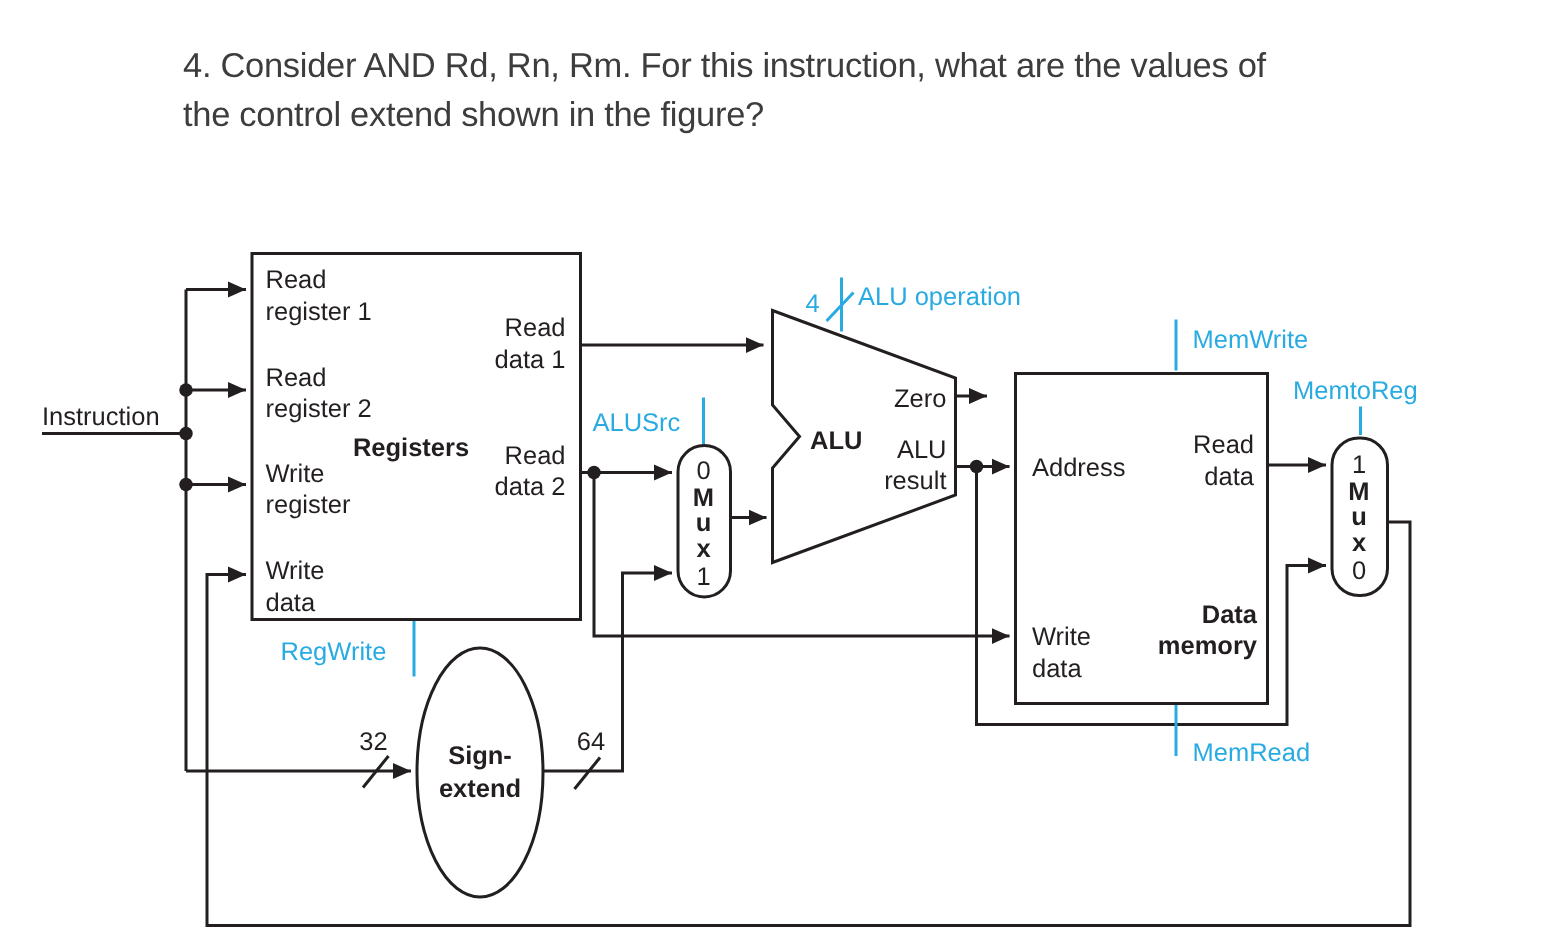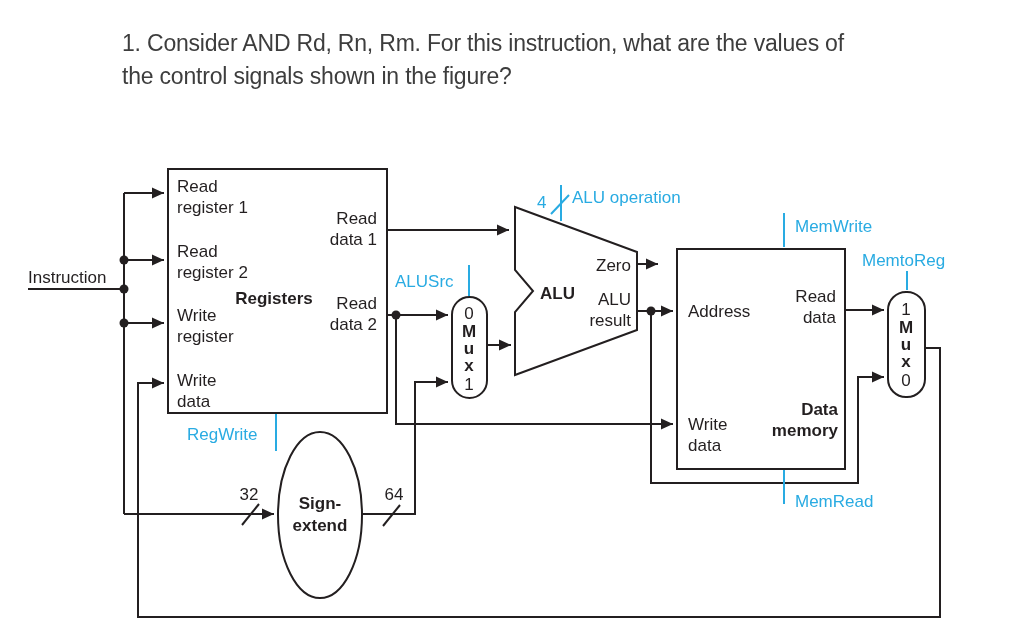--- a/index.html
+++ b/index.html
@@ -14,22 +14,22 @@
   svg .ctrl{stroke:#29abe2;stroke-width:2;fill:none;}
   svg .box{stroke:#231f20;stroke-width:2;fill:#ffffff;}
   svg .dot{fill:#231f20;stroke:none;}
 </style>
 </head>
 <body>
 
 <div class="page">
 
   <div class="question">
-    <div>1. Consider AND Rd, Rn, Rm. For this instruction, what are the values of</div>
-    <div>the control signals shown in the figure?</div>
+    <div>4. Consider AND Rd, Rn, Rm. For this instruction, what are the values of</div>
+    <div>the control extend shown in the figure?</div>
   </div>
 
   <svg width="1027" height="632" viewBox="0 0 1027 632">
     <defs>
       <marker id="ah" markerWidth="7" markerHeight="7" refX="6" refY="3.5" orient="auto" markerUnits="strokeWidth">
         <path d="M0,0.8 L6,3.5 L0,6.2 Z" fill="#231f20"></path>
       </marker>
     </defs>
 
     <path class="wire" d="M28,289 H124"></path>

